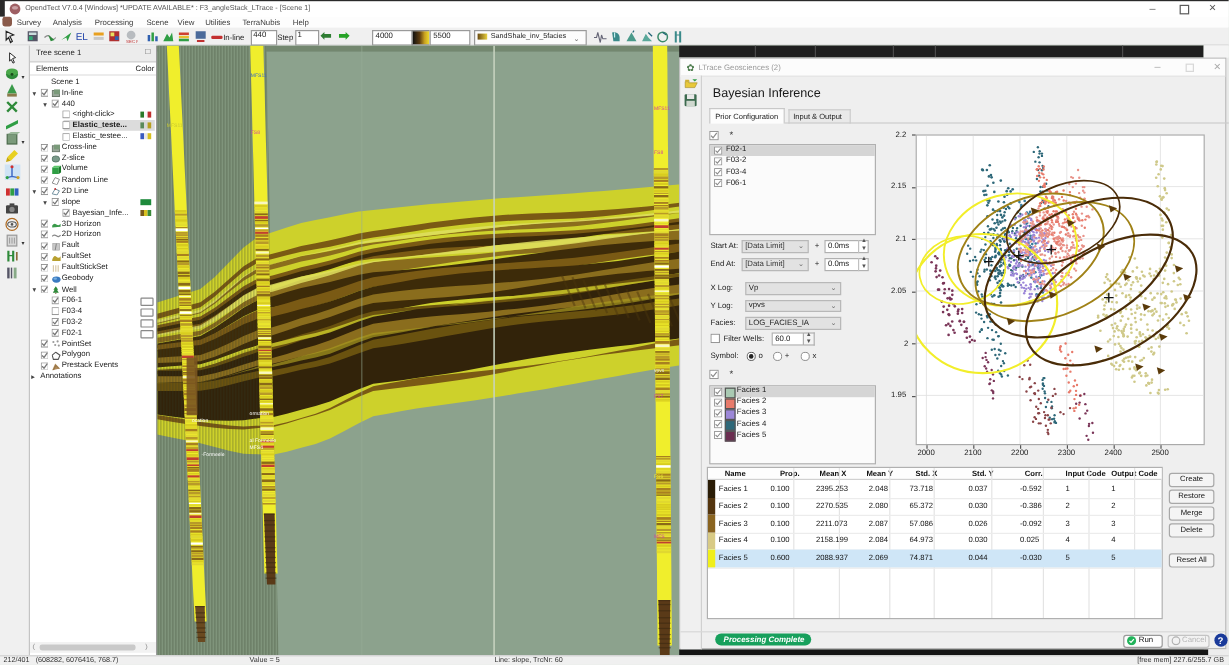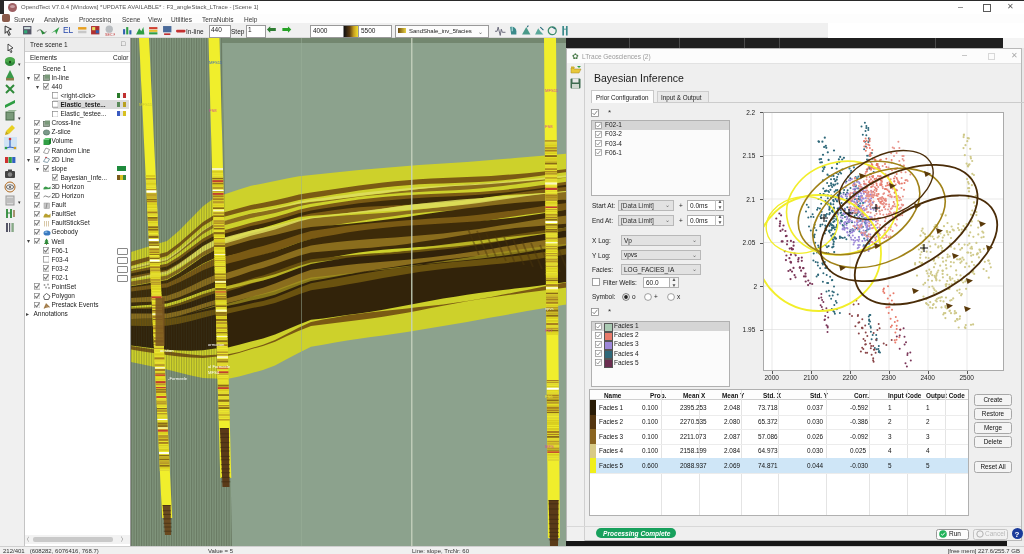--- a/index.html
+++ b/index.html
@@ -26,21 +26,21 @@
   <div class="tx" style="left:14px;top:1.5px;font-size:6.5px;color:#3a3a3a;">Survey</div>
 <div class="tx" style="left:44px;top:1.5px;font-size:6.5px;color:#3a3a3a;">Analysis</div>
 <div class="tx" style="left:79px;top:1.5px;font-size:6.5px;color:#3a3a3a;">Processing</div>
 <div class="tx" style="left:122px;top:1.5px;font-size:6.5px;color:#3a3a3a;">Scene</div>
 <div class="tx" style="left:148px;top:1.5px;font-size:6.5px;color:#3a3a3a;">View</div>
 <div class="tx" style="left:171px;top:1.5px;font-size:6.5px;color:#3a3a3a;">Utilities</div>
 <div class="tx" style="left:202px;top:1.5px;font-size:6.5px;color:#3a3a3a;">TerraNubis</div>
 <div class="tx" style="left:244px;top:1.5px;font-size:6.5px;color:#3a3a3a;">Help</div>
 </div>
 
-<div class="abs" id="toolbar" style="left:0;top:23px;width:828px;height:15px;background:#f0f0f0;border-bottom:1px solid #d8d8d8;box-sizing:border-box;">
+<div class="abs" id="toolbar" style="left:0;top:23px;width:1024px;height:15px;background:#f0f0f0;border-bottom:1px solid #d8d8d8;box-sizing:border-box;">
   <svg class="abs" style="left:3px;top:1.5px;" width="11" height="12" viewBox="0 0 10.5 11.5">
       <path d="M2 1 L8 4 L5 5 L7 9 L5.5 10 L4 6 L2 8 Z" fill="none" stroke="#222" stroke-width="0.9"></path>
     </svg>
 <svg class="abs" style="left:22px;top:1.5px;" width="11" height="12" viewBox="0 0 10.5 11.5">
       <rect x="1" y="1" width="8" height="8" fill="#556"></rect>
       <rect x="2" y="2" width="6" height="2" fill="#cdd"></rect>
       <rect x="2" y="5" width="3" height="3" fill="#3a7"></rect>
     </svg>
 <svg class="abs" style="left:36px;top:1.5px;" width="11" height="12" viewBox="0 0 10.5 11.5">
       <path d="M1 6 Q4 3 6 6 T10 6" stroke="#888" fill="none"></path>

